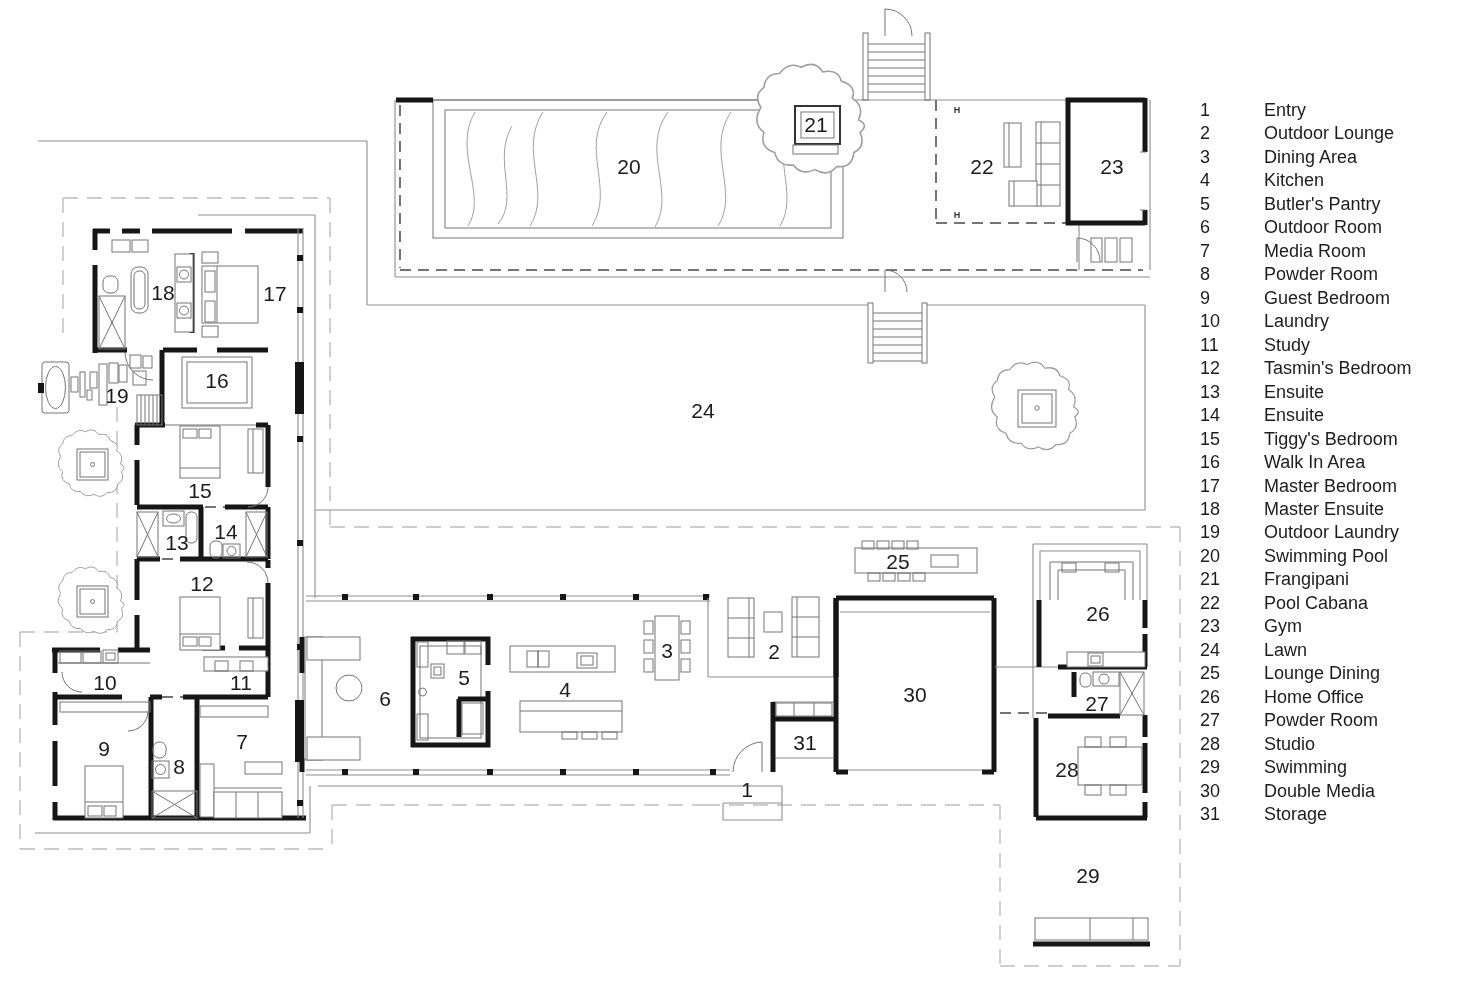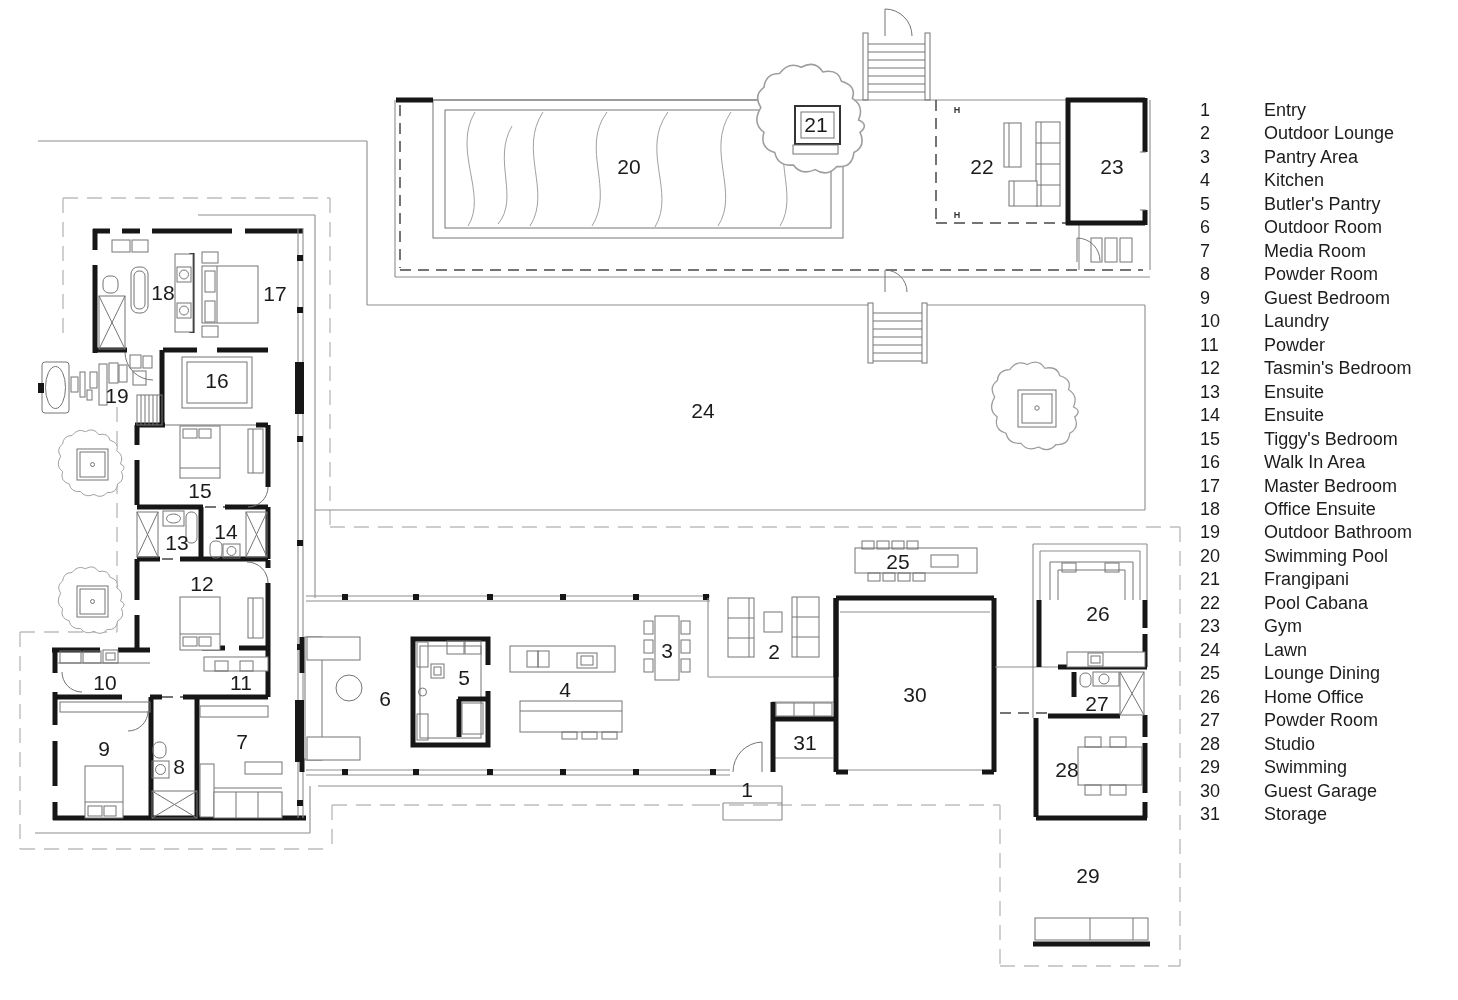--- a/index.html
+++ b/index.html
@@ -428,21 +428,21 @@
     <div class="legend-row">
       <span class="legend-num">1</span>
       <span class="legend-label">Entry</span>
     </div>
     <div class="legend-row">
       <span class="legend-num">2</span>
       <span class="legend-label">Outdoor Lounge</span>
     </div>
     <div class="legend-row">
       <span class="legend-num">3</span>
-      <span class="legend-label">Pantry Area</span>
+      <span class="legend-label">Dining Area</span>
     </div>
     <div class="legend-row">
       <span class="legend-num">4</span>
       <span class="legend-label">Kitchen</span>
     </div>
     <div class="legend-row">
       <span class="legend-num">5</span>
       <span class="legend-label">Butler's Pantry</span>
     </div>
     <div class="legend-row">
@@ -460,21 +460,21 @@
     <div class="legend-row">
       <span class="legend-num">9</span>
       <span class="legend-label">Guest Bedroom</span>
     </div>
     <div class="legend-row">
       <span class="legend-num">10</span>
       <span class="legend-label">Laundry</span>
     </div>
     <div class="legend-row">
       <span class="legend-num">11</span>
-      <span class="legend-label">Powder</span>
+      <span class="legend-label">Study</span>
     </div>
     <div class="legend-row">
       <span class="legend-num">12</span>
       <span class="legend-label">Tasmin's Bedroom</span>
     </div>
     <div class="legend-row">
       <span class="legend-num">13</span>
       <span class="legend-label">Ensuite</span>
     </div>
     <div class="legend-row">
@@ -488,25 +488,25 @@
     <div class="legend-row">
       <span class="legend-num">16</span>
       <span class="legend-label">Walk In Area</span>
     </div>
     <div class="legend-row">
       <span class="legend-num">17</span>
       <span class="legend-label">Master Bedroom</span>
     </div>
     <div class="legend-row">
       <span class="legend-num">18</span>
-      <span class="legend-label">Office Ensuite</span>
+      <span class="legend-label">Master Ensuite</span>
     </div>
     <div class="legend-row">
       <span class="legend-num">19</span>
-      <span class="legend-label">Outdoor Bathroom</span>
+      <span class="legend-label">Outdoor Laundry</span>
     </div>
     <div class="legend-row">
       <span class="legend-num">20</span>
       <span class="legend-label">Swimming Pool</span>
     </div>
     <div class="legend-row">
       <span class="legend-num">21</span>
       <span class="legend-label">Frangipani</span>
     </div>
     <div class="legend-row">
@@ -536,19 +536,19 @@
     <div class="legend-row">
       <span class="legend-num">28</span>
       <span class="legend-label">Studio</span>
     </div>
     <div class="legend-row">
       <span class="legend-num">29</span>
       <span class="legend-label">Swimming</span>
     </div>
     <div class="legend-row">
       <span class="legend-num">30</span>
-      <span class="legend-label">Guest Garage</span>
+      <span class="legend-label">Double Media</span>
     </div>
     <div class="legend-row">
       <span class="legend-num">31</span>
       <span class="legend-label">Storage</span>
     </div>
   </div>
 
 </body></html>

